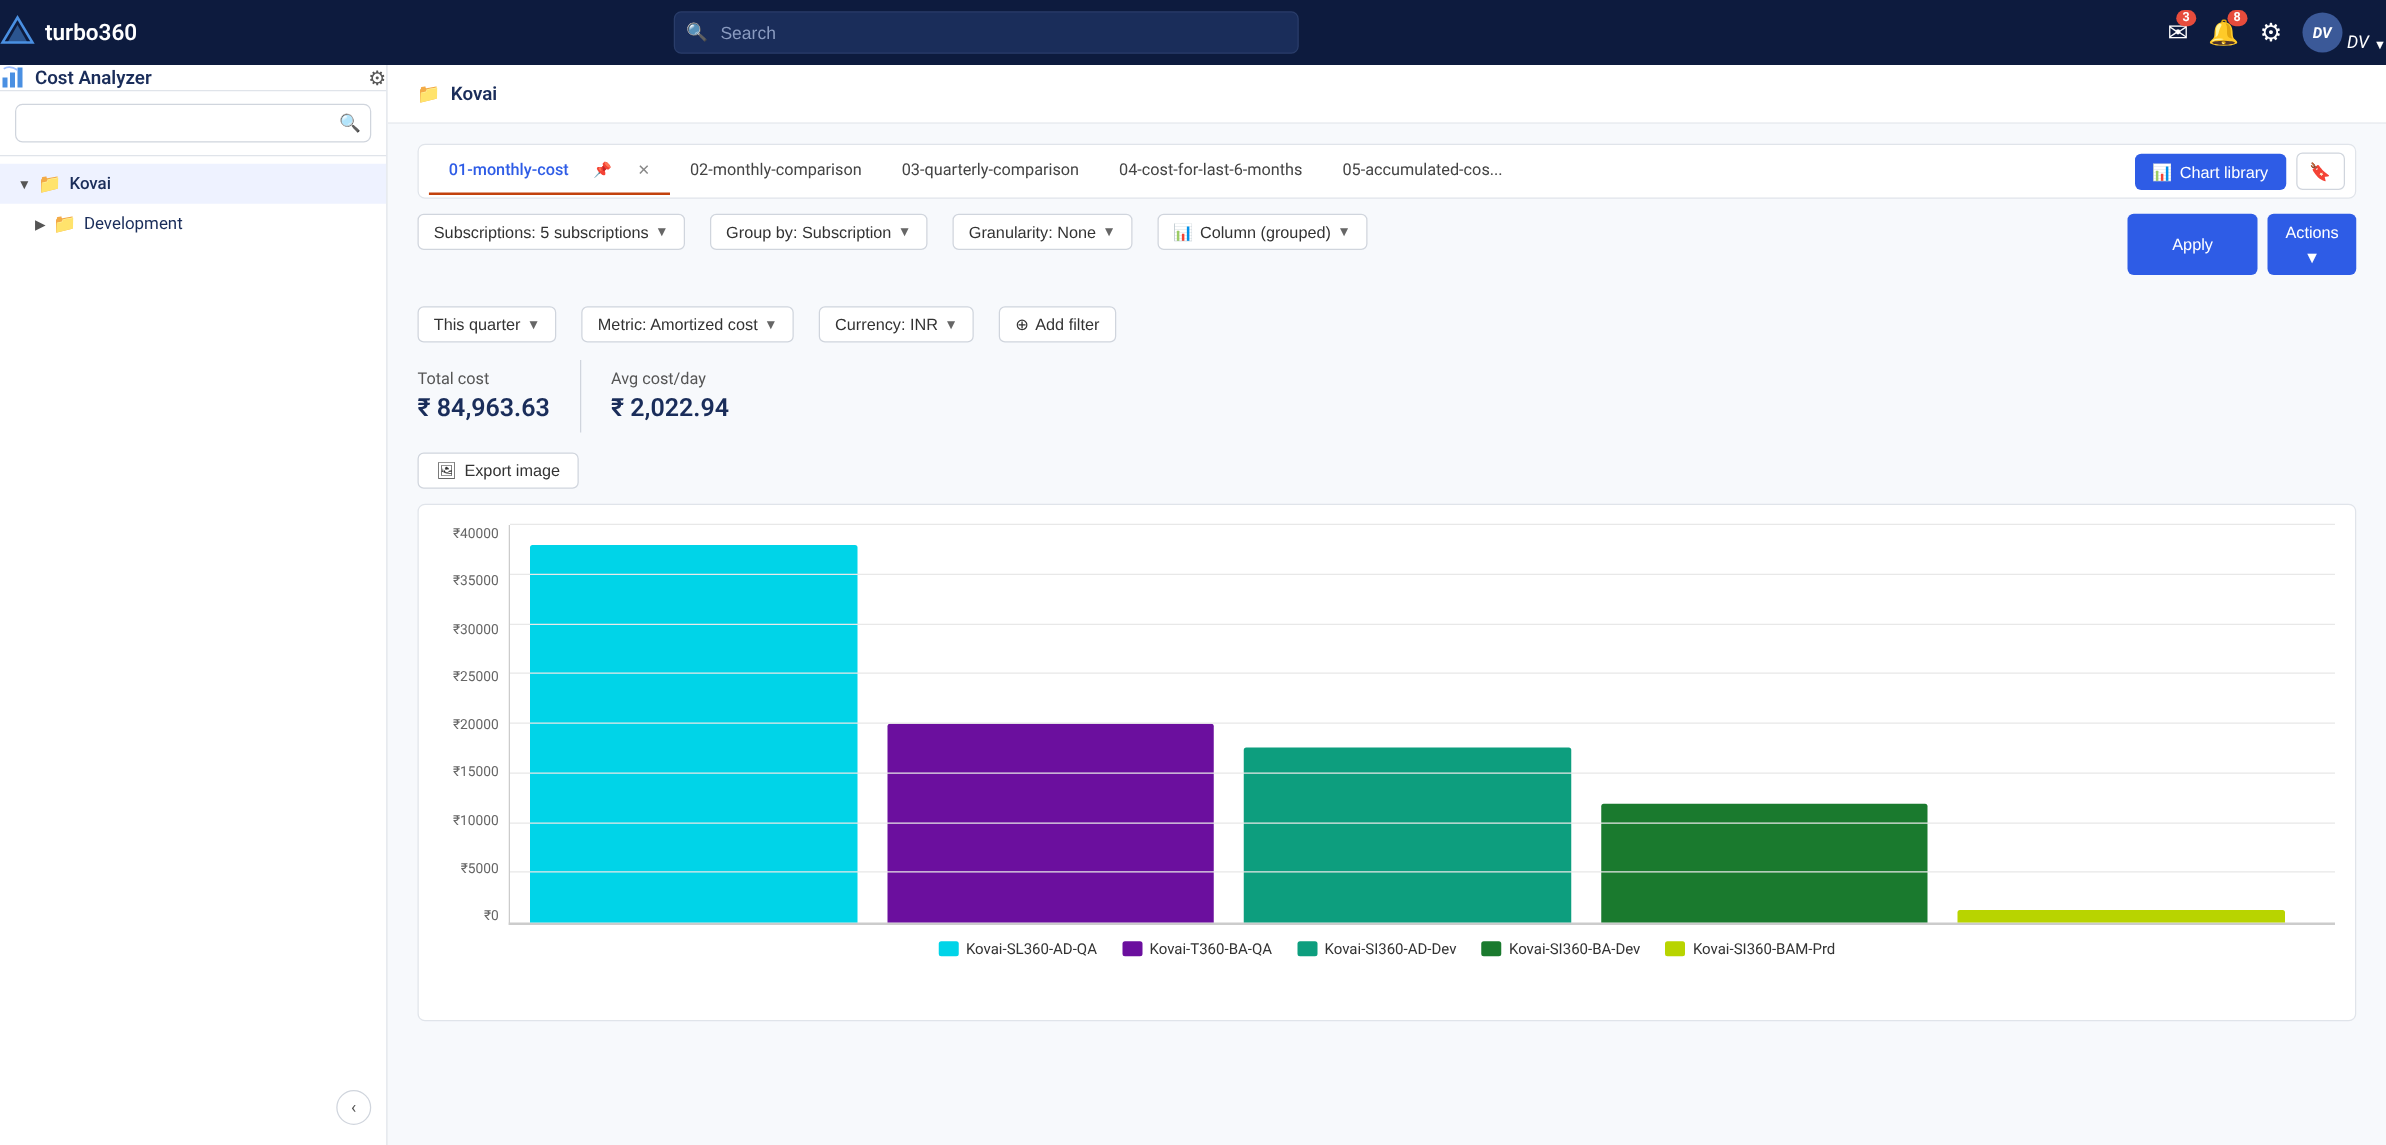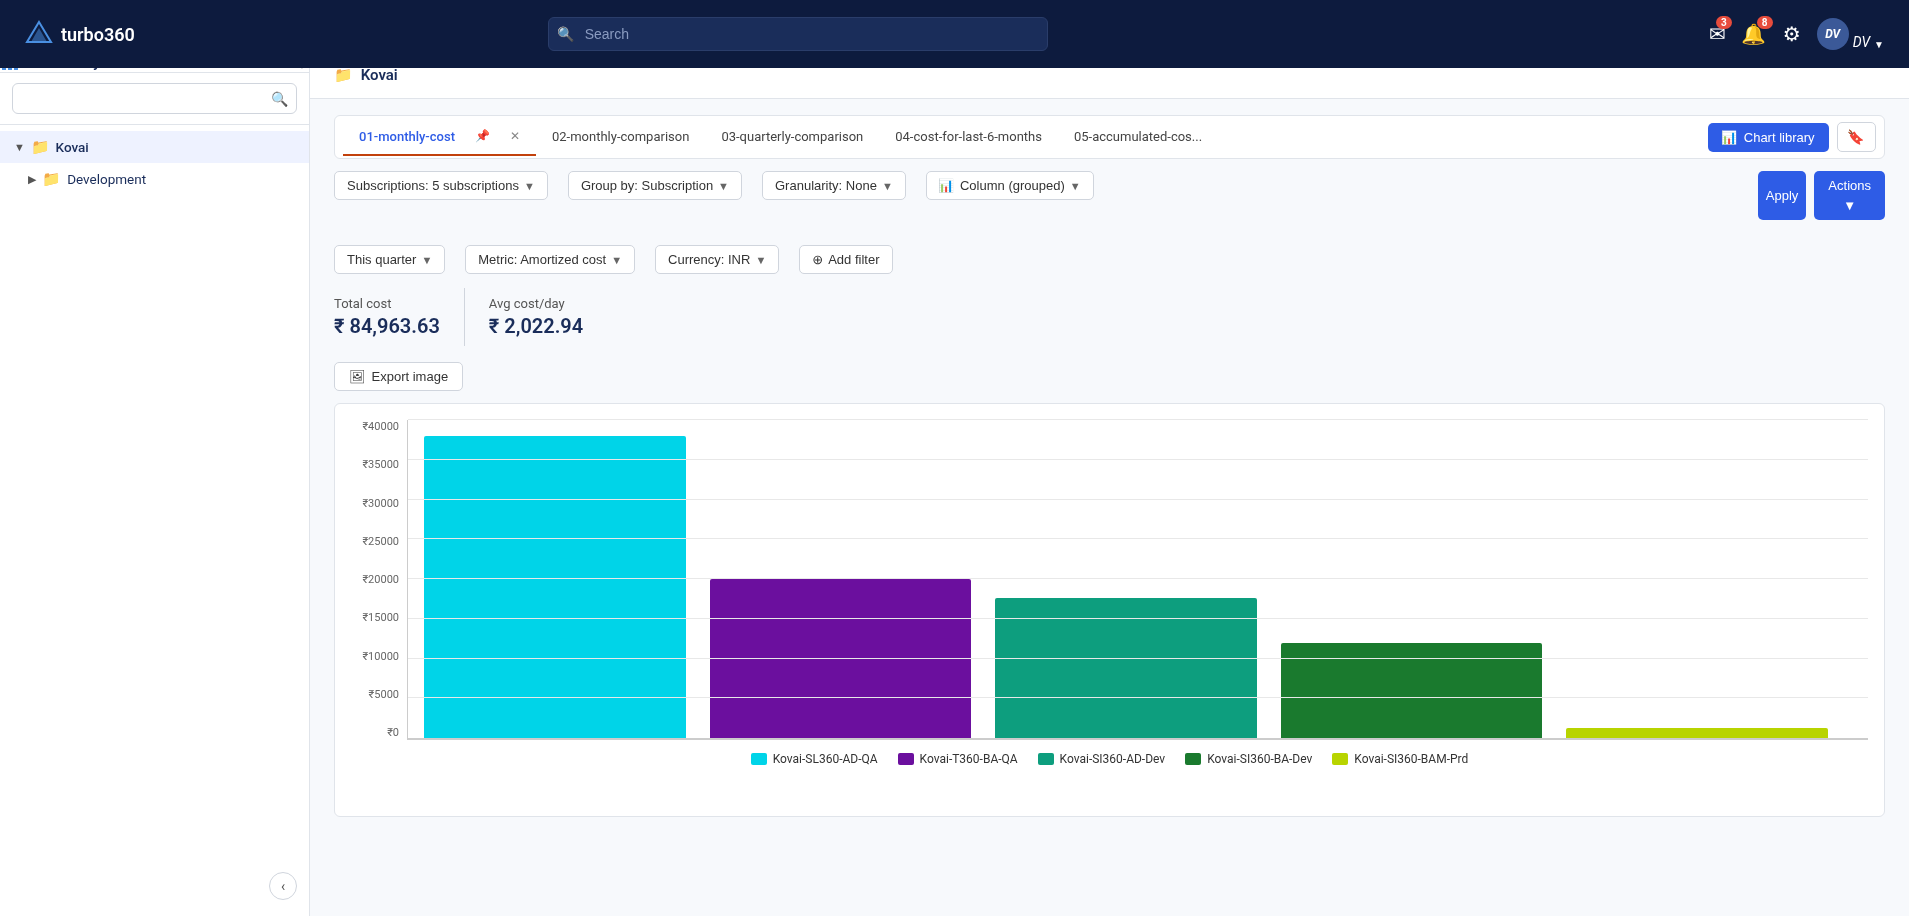--- a/index.html
+++ b/index.html
@@ -1,24 +1,24 @@
 <!DOCTYPE html>
 <html><head>
   <meta charset="utf-8">
   <style>
     * { box-sizing: border-box; margin: 0; padding: 0; }
     body { font-family: -apple-system, BlinkMacSystemFont, 'Segoe UI', Roboto, sans-serif; background: #f0f2f5; height: 916px; overflow: hidden; }
 
     
     .topnav {
       background: #0d1b3e;
-      height: 68px;
-      display: flex;
-      align-items: center;
-      padding: 0 25px;
+      height: 52px;
+      display: flex;
+      align-items: center;
+      padding: 0 0;
       gap: 24px;
       position: fixed;
       top: 0; left: 0; right: 0;
       z-index: 100;
     }
     .logo-area {
       display: flex;
       align-items: center;
       gap: 8px;
       color: white;
@@ -322,21 +322,21 @@
     .filter-actions {
       margin-left: auto;
       display: flex;
       gap: 8px;
     }
     .apply-btn {
       background: #2e5ce6;
       color: white;
       border: none;
       border-radius: 5px;
-      padding: 7px 8px;
+      padding: 7px 36px;
       font-size: 13px;
       cursor: pointer;
       font-weight: 500;
     }
     .actions-btn {
       background: #2e5ce6;
       color: white;
       border: none;
       border-radius: 5px;
       padding: 7px 14px;

